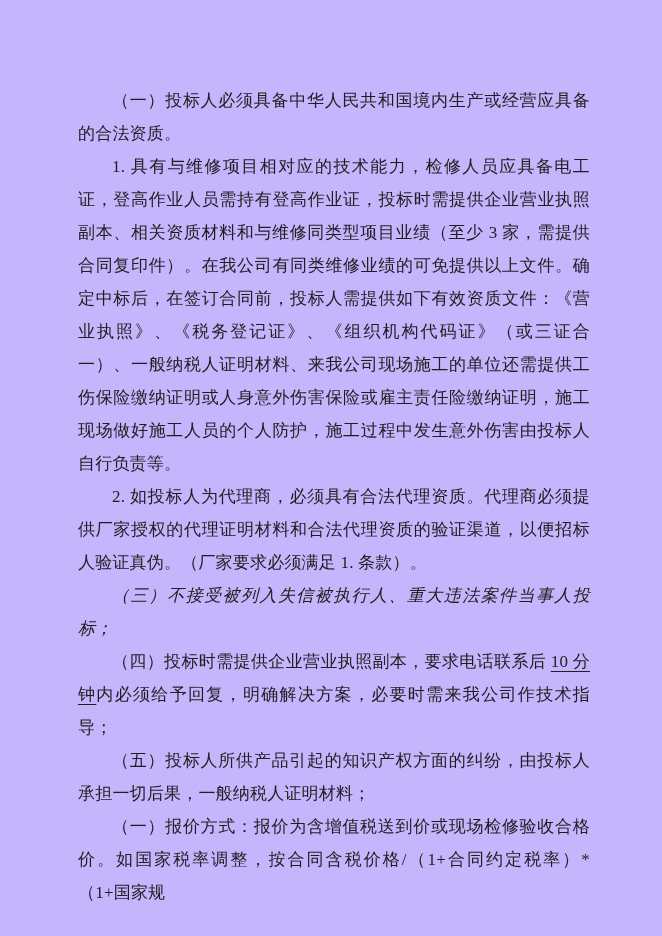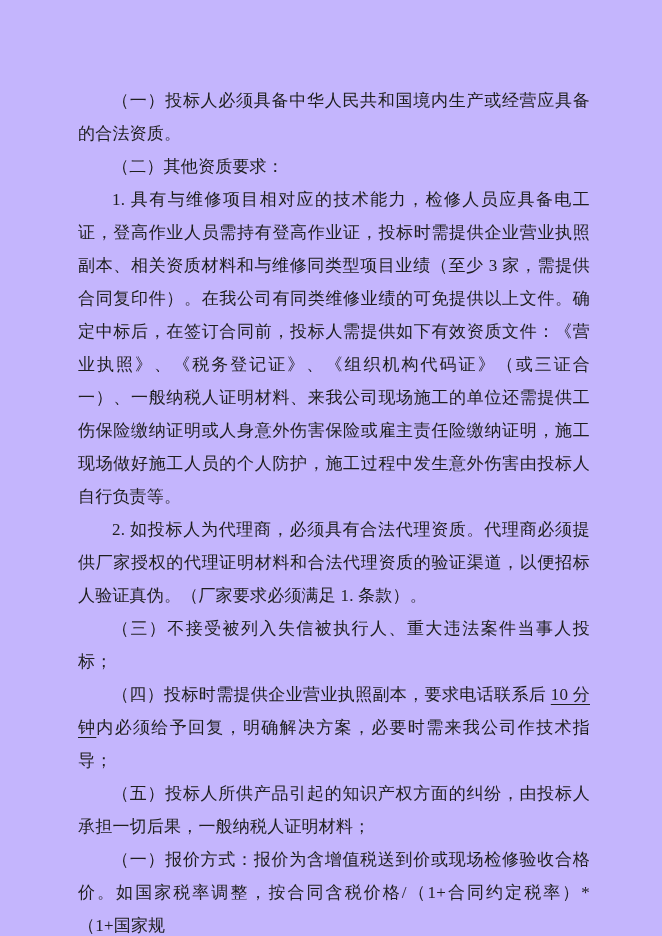--- a/index.html
+++ b/index.html
@@ -34,27 +34,26 @@
     font-weight: 700;
   }
 </style>
 </head>
 <body>
 
 <div class="page" style="background: #c4b5fd;">
 
   <p style="color: rgb(30, 30, 30);"><span>（一）投标人必须具备中华人民共和国境内生产或经营应具备的合法资质。</span></p>
 
-  <p style="color: rgb(30, 30, 30);"><span>（二）其他资质要求：</span></p>
 
   <p style="color: rgb(30, 30, 30);"><span>1. 具有与维修项目相对应的技术能力，检修人员应具备电工证，登高作业人员需持有登高作业证，投标时需提供企业营业执照副本、相关资质材料和与维修同类型项目业绩（至少 3 家，需提供合同复印件）。在我公司有同类维修业绩的可免提供以上文件。确定中标后，在签订合同前，投标人需提供如下有效资质文件：《营业执照》、《税务登记证》、《组织机构代码证》（或三证合一）、一般纳税人证明材料、来我公司现场施工的单位还需提供工伤保险缴纳证明或人身意外伤害保险或雇主责任险缴纳证明，施工现场做好施工人员的个人防护，施工过程中发生意外伤害由投标人自行负责等。</span></p>
 
   <p style="color: rgb(30, 30, 30);"><span>2. 如投标人为代理商，必须具有合法代理资质。代理商必须提供厂家授权的代理证明材料和合法代理资质的验证渠道，以便招标人验证真伪。（厂家要求必须满足 1. 条款）。</span></p>
 
-  <p style="color: rgb(30, 30, 30);"><span>（三）不接受被列入失信被执行人、重大违法案件当事人投标；</span></p>
+  <p style="color: rgb(30, 30, 30); font-style: italic;"><span>（三）不接受被列入失信被执行人、重大违法案件当事人投标；</span></p>
 
   <p style="color: rgb(30, 30, 30);"><span>（四）投标时需提供企业营业执照副本，要求电话联系后 </span><span class="u">10 分钟</span><span>内必须给予回复，明确解决方案，必要时需来我公司作技术指导；</span></p>
 
   <p style="color: rgb(30, 30, 30);"><span>（五）投标人所供产品引起的知识产权方面的纠纷，由投标人承担一切后果，一般纳税人证明材料；</span></p>
 
 
   <p style="color: rgb(30, 30, 30);"><span>（一）报价方式：报价为含增值税送到价或现场检修验收合格价。如国家税率调整，按合同含税价格/（1+合同约定税率）*（1+国家规</span></p>
 
 </div>
 

